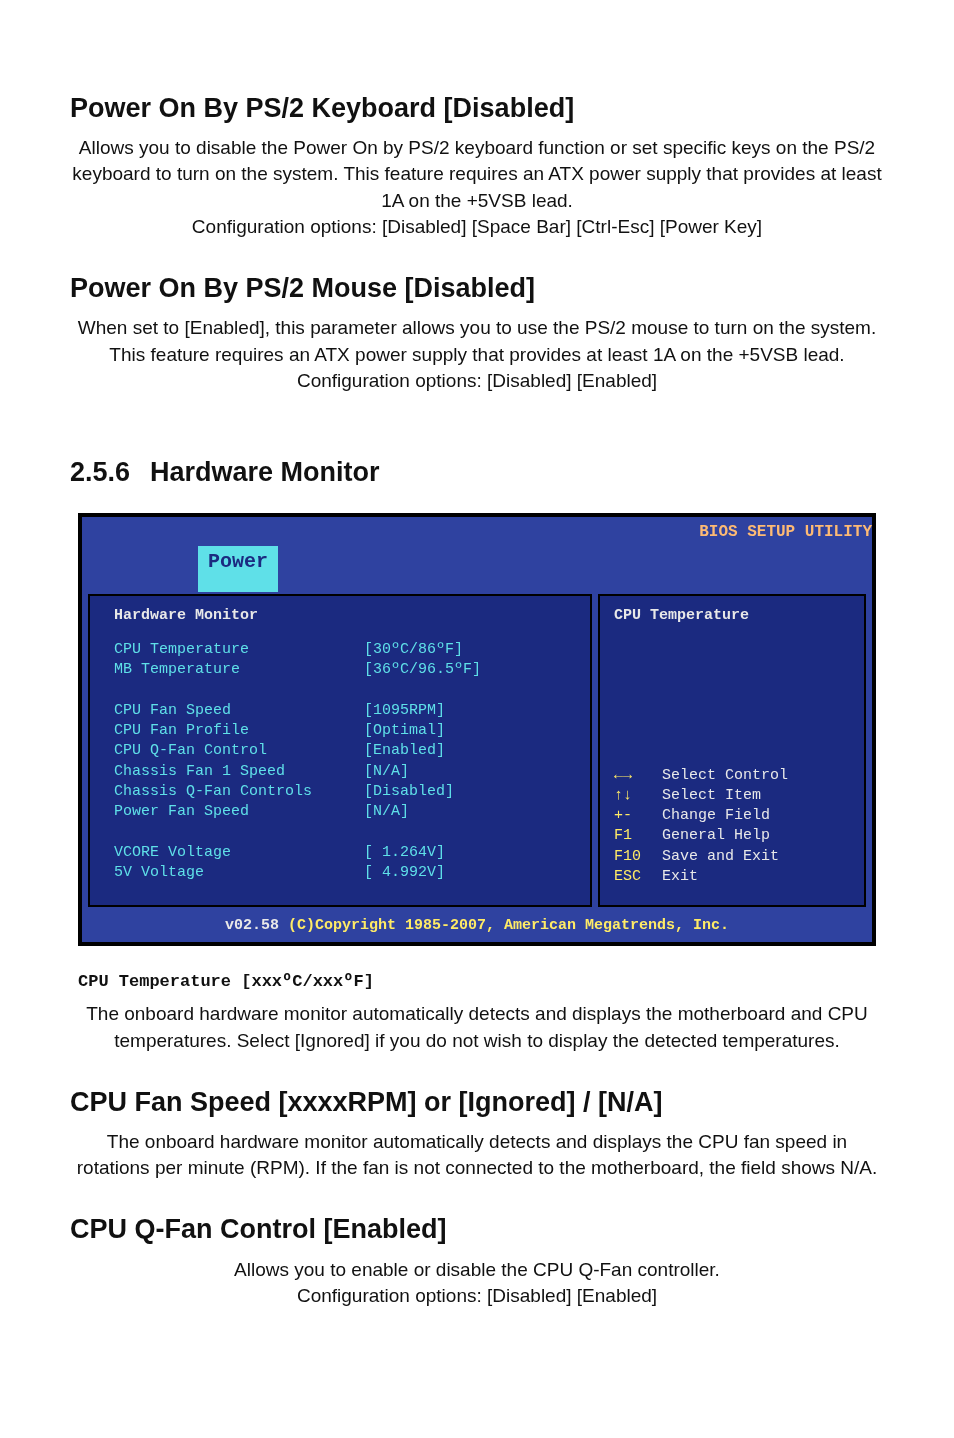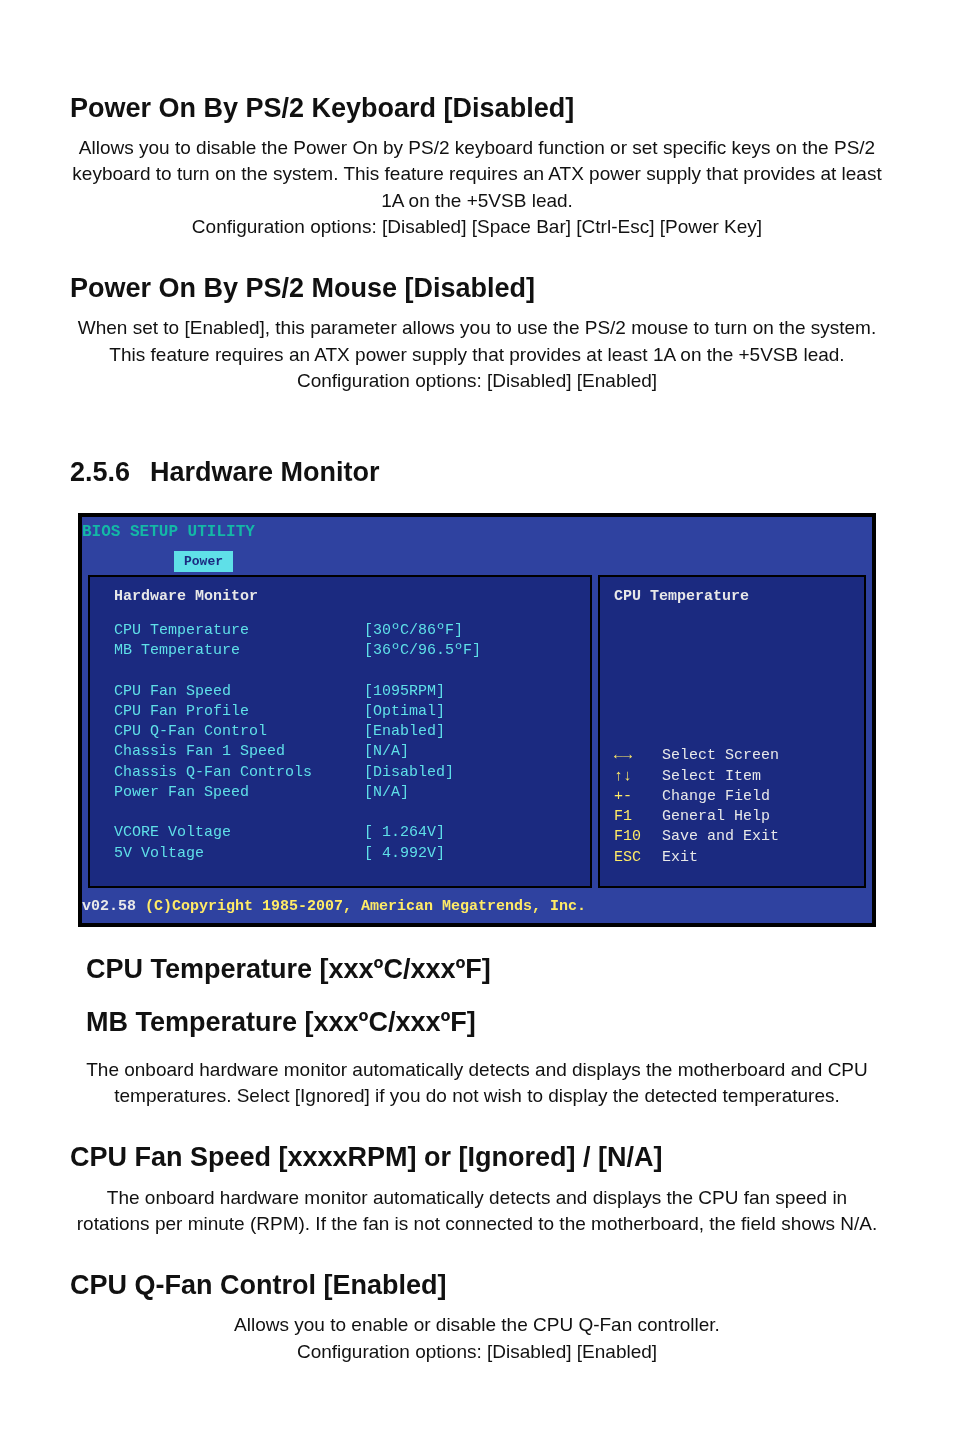--- a/index.html
+++ b/index.html
@@ -10,23 +10,24 @@
     background: #fff;
     font-size: 19px;
     line-height: 1.38;
   }
   h2.option-heading {
     font-size: 27px;
     font-weight: bold;
     margin: 30px 0 8px 0;
   }
   h2.subpair {
-    font-size: 27px;
-    font-weight: bold;
-    margin: 16px;
+    font-size: 17px;
+    font-weight: bold;
+    margin: 8px;
+    font-family: Liberation Mono, monospace;
   }
   h2.subpair + h2.subpair { margin-top: 2px; }
   .pair-block { margin-top: 24px; margin-bottom: 8px; }
   p.body {
     margin: 0 0 22px 0;
     text-align: center;
   }
   .section-row {
     display: flex;
     align-items: baseline;
@@ -44,39 +45,39 @@
   }
 
   
   .bios-wrap {
     border: 4px solid #000;
     background: #2f42a0;
     margin: 0 8px 0 8px;
   }
   .bios-header {
     position: relative;
-    text-align: left;
-    color: #14b8a6;
+    text-align: right;
+    color: #fdba74;
     font-family: "Courier New", monospace;
     font-weight: bold;
     font-size: 16px;
     padding: 4px 0 3px 0;
   }
   .bios-tabs {
     padding: 0 0 2px 0;
   }
   .bios-tab {
     display: inline-block;
     background: #5fe0e8;
     color: #1b2a80;
     font-family: "Courier New", monospace;
     font-weight: bold;
-    font-size: 13px;
-    padding: 2px 10px 1px 10px;
-    margin-left: 92px;
+    font-size: 20px;
+    padding: 2px 10px 16px 10px;
+    margin-left: 116px;
   }
   .bios-body {
     display: flex;
     padding: 0 6px 6px 6px;
     gap: 6px;
   }
   .bios-left {
     flex: 1 1 auto;
     background: #1b2a80;
     border: 2px solid #000;
@@ -115,20 +116,21 @@
     display: flex;
     color: #e8e8e8;
     line-height: 1.35;
   }
   .help-key {
     color: #ffeb66;
     width: 48px;
     display: inline-block;
   }
   .bios-footer {
+    text-align: center;
     font-family: "Courier New", monospace;
     font-weight: bold;
     color: #ffeb66;
     font-size: 15px;
     padding: 3px 0 5px 0;
   }
   .bios-footer .white { color: #e8e8e8; }
 </style>
 </head>
 <body>
@@ -166,21 +168,21 @@
           <div class="kv"><span class="k">VCORE Voltage</span><span>[ 1.264V]</span></div>
           <div class="kv"><span class="k">5V Voltage</span><span>[ 4.992V]</span></div>
         </div>
     </div>
     <div class="bios-right">
       <div class="help-title">CPU Temperature</div>
       <div class="bios-help-spacer"></div>
       <div id="bios-help">
           <div class="help-line">
             <span class="help-key">←→</span>
-            <span>Select Screen</span>
+            <span>Select Control</span>
           </div>
           <div class="help-line">
             <span class="help-key">↑↓</span>
             <span>Select Item</span>
           </div>
           <div class="help-line">
             <span class="help-key">+-</span>
             <span>Change Field</span>
           </div>
           <div class="help-line">
@@ -198,21 +200,20 @@
         </div>
     </div>
   </div>
   <div class="bios-footer">
     <span class="white">v02.58 </span><span>(C)Copyright 1985-2007, American Megatrends, Inc.</span>
   </div>
 </div>
 
 <div class="pair-block">
   <h2 class="subpair">CPU Temperature [xxxºC/xxxºF]</h2>
-  <h2 class="subpair">MB Temperature [xxxºC/xxxºF]</h2>
 </div>
 <p class="body">The onboard hardware monitor automatically detects and displays the motherboard and CPU temperatures. Select [Ignored] if you do not wish to display the detected temperatures.</p>
 
 <h2 class="option-heading">CPU Fan Speed [xxxxRPM] or [Ignored] / [N/A]</h2>
 <p class="body">The onboard hardware monitor automatically detects and displays the CPU fan speed in rotations per minute (RPM). If the fan is not connected to the motherboard, the field shows N/A.</p>
 
 <h2 class="option-heading">CPU Q-Fan Control [Enabled]</h2>
 <p class="body">Allows you to enable or disable the CPU Q-Fan controller.<br>Configuration options: [Disabled] [Enabled]</p>
 
 </body></html>

